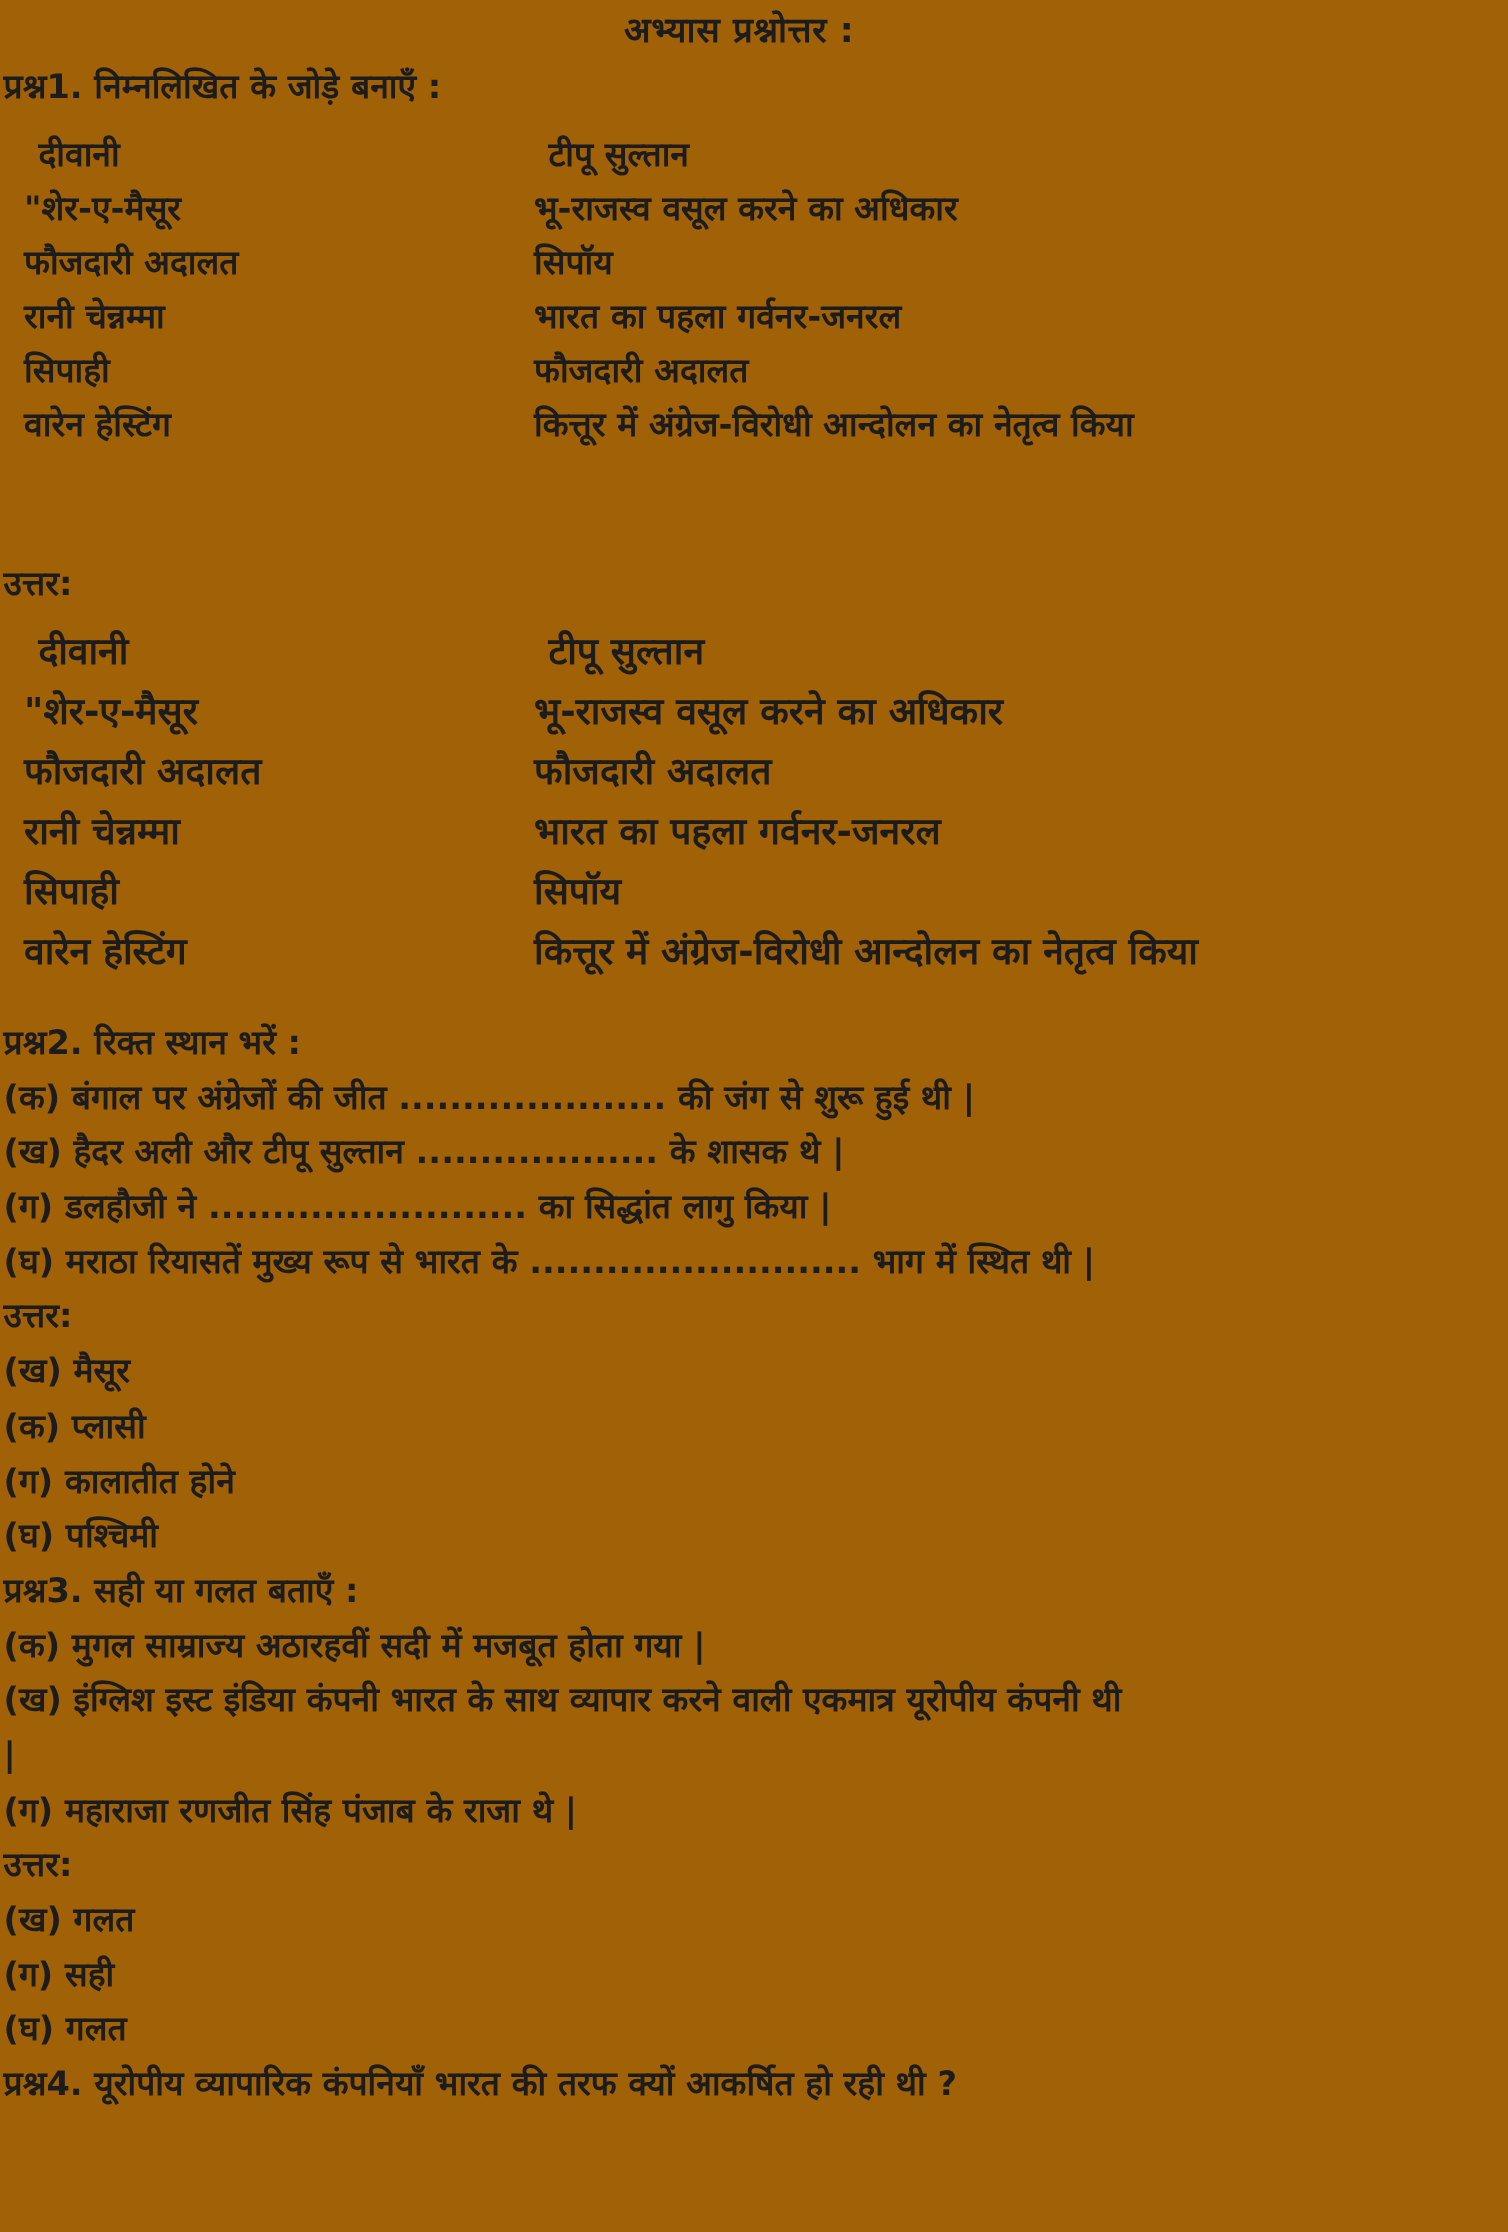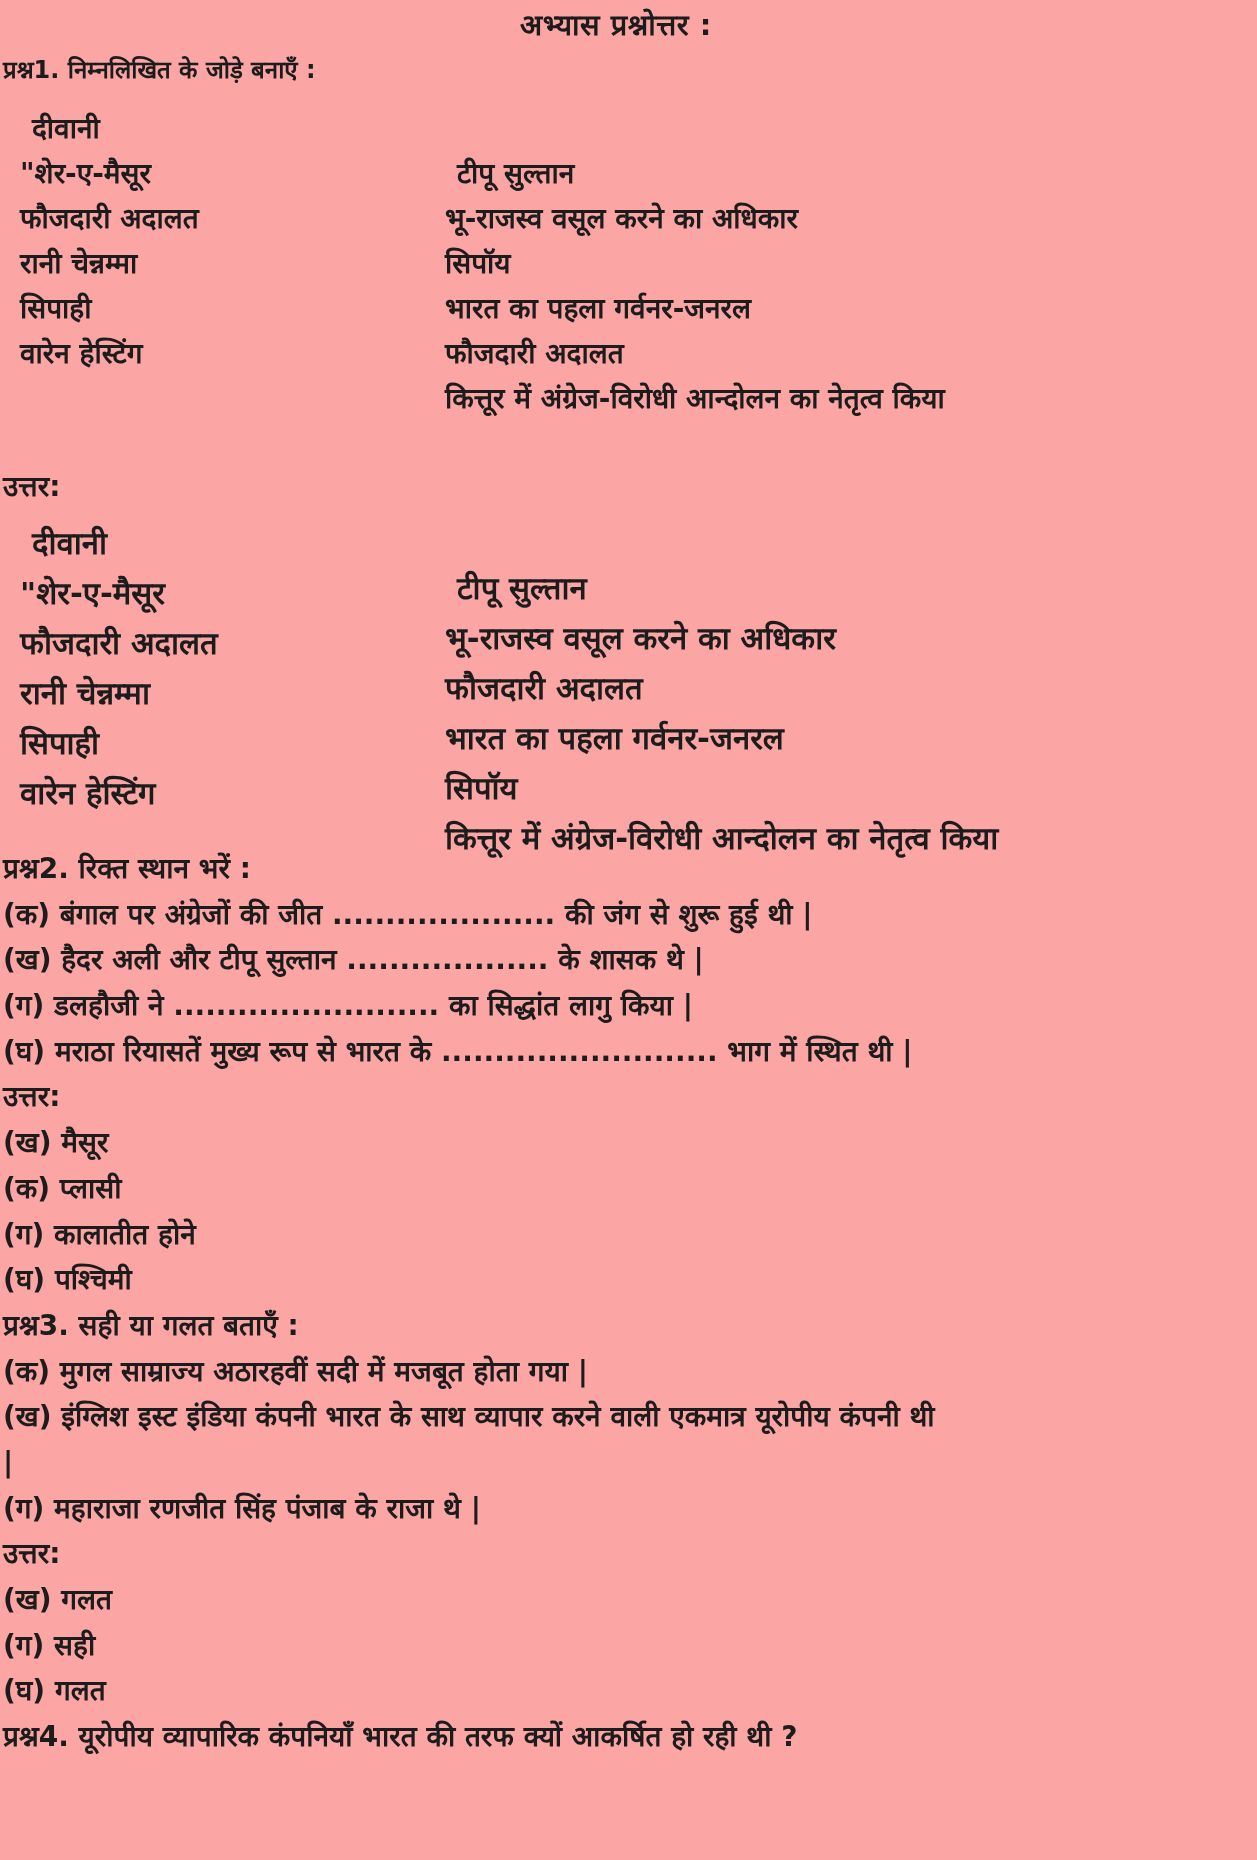--- a/index.html
+++ b/index.html
@@ -1,54 +1,54 @@
 <!DOCTYPE html>
 <html><head>
 <meta charset="utf-8">
 <style>
   html,body{margin:0;padding:0;background:#ffffff;}
   .page{
     position:relative;
     width:1257px;
     height:1860px;
-    background:#fca5a5;
+    background:#a16207;
     overflow:hidden;
     color:#1c1c1c;
     font-family:"DejaVu Sans","Liberation Sans",sans-serif;
     font-weight:700;
   }
   .title{
     position:absolute;
     top:4px;left:0;width:1232px;
     text-align:center;
     font-size:29px;
     letter-spacing:0.5px;
   }
   .q1-heading{
     position:absolute;
     top:52px;left:3px;
-    font-size:24px;
+    font-size:28px;
   }
   .pairs{
     position:absolute;
     left:20px;right:0;
   }
   .q-pairs{
     top:106px;
     font-size:28px;
   }
   .q-pairs .pair-row{height:45px;line-height:45px;}
   .a-pairs{
     top:518px;
     font-size:31px;
   }
   .a-pairs .pair-row{height:50px;line-height:50px;}
   .pair-row{display:flex;}
   .pair-row .left{flex:0 0 425px;width:425px;white-space:nowrap;}
-  .pair-row .right{white-space:nowrap;margin-top:45px;}
+  .pair-row .right{white-space:nowrap;}
   .left.indent{padding-left:12px;}
   .ans-label-1{
     position:absolute;
     top:466px;left:3px;
     font-size:28px;
   }
   .body-lines{
     position:absolute;
     top:846px;left:3px;width:1250px;
     font-size:28px;

